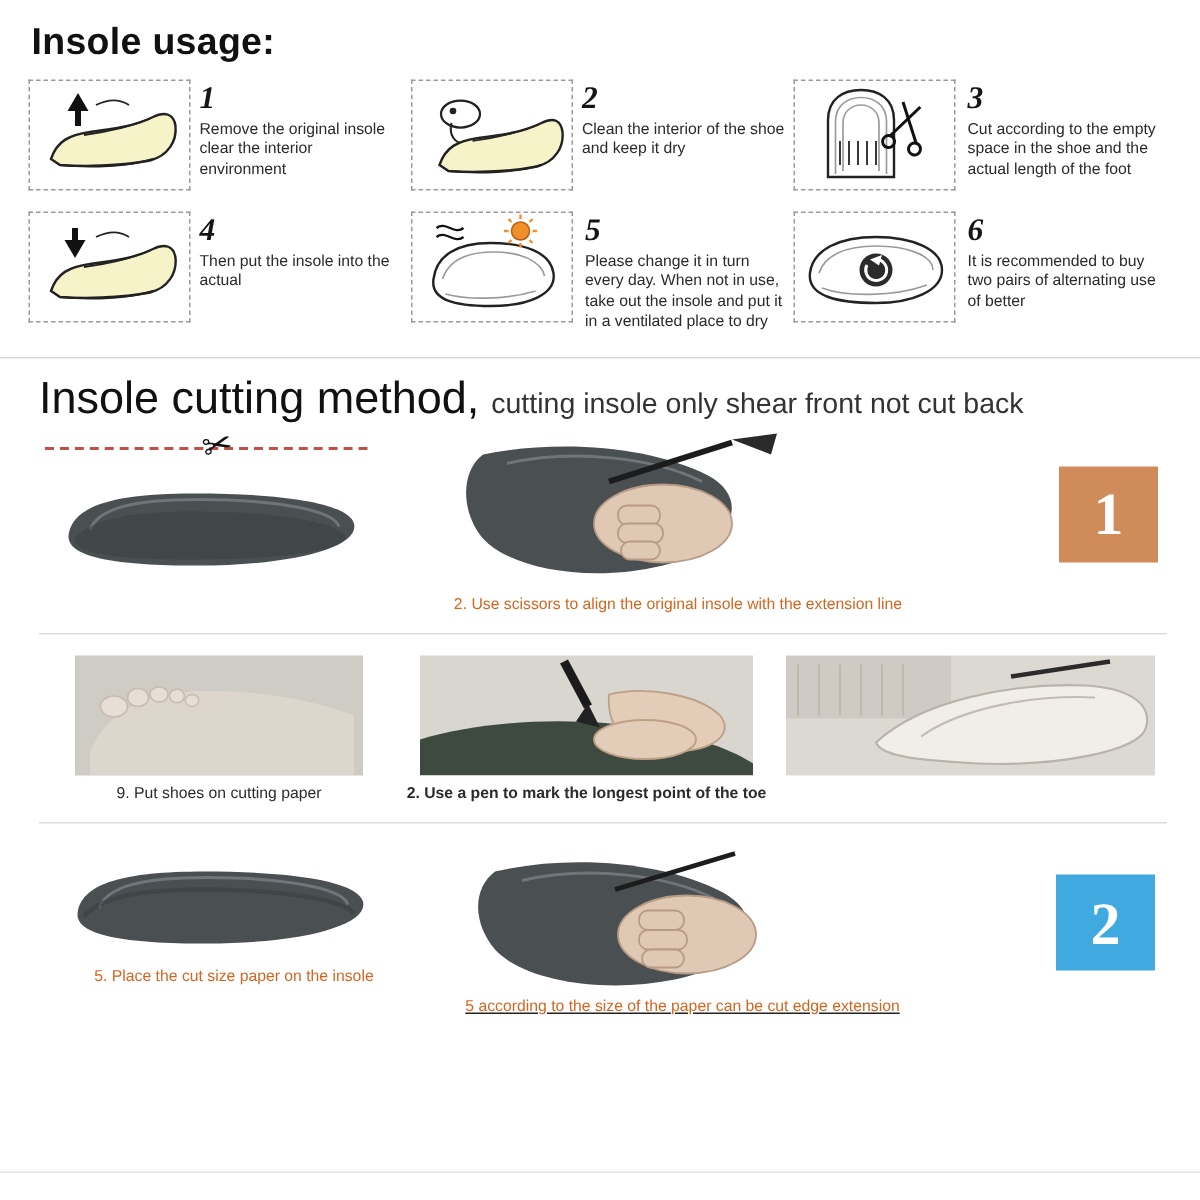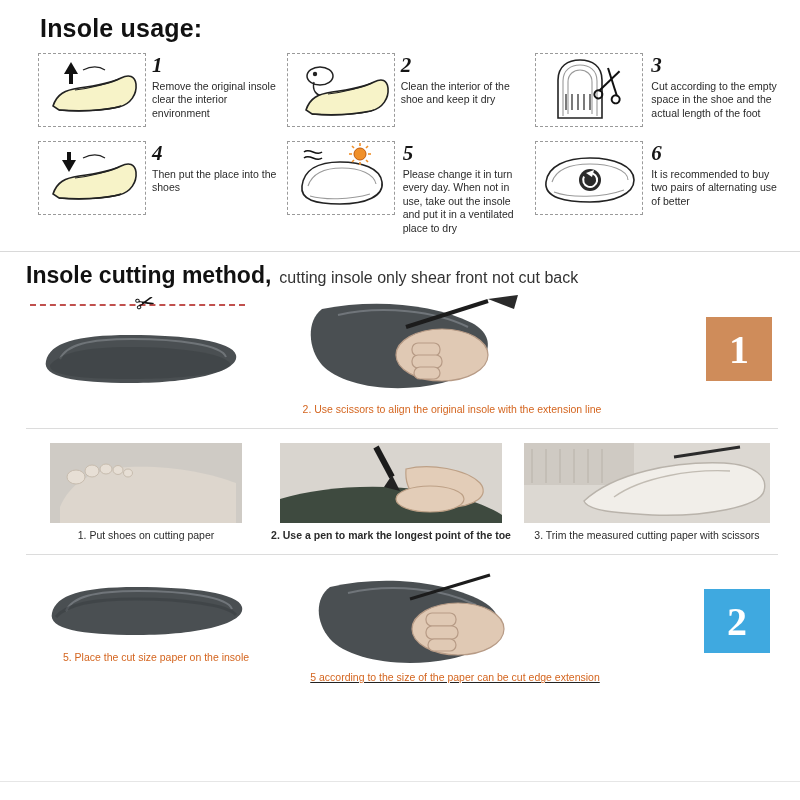--- a/index.html
+++ b/index.html
@@ -11,21 +11,21 @@
     width: 800px;
     height: 800px;
     font-family: "Liberation Sans", sans-serif;
     color: #222;
     overflow: hidden;
     position: relative;
   }
 
   
   .usage-section {
-    padding: 14px 22px 0 38px;
+    padding: 14px 22px 0 19px;
   }
   .usage-title {
     font-size: 25px;
     font-weight: bold;
     letter-spacing: .2px;
     margin: 0 0 10px 2px;
     color: #111;
   }
   .usage-grid {
     display: grid;
@@ -76,27 +76,27 @@
   }
 
   
   .cut-section { padding: 10px 22px 0 26px; }
   .cut-head {
     display: flex;
     align-items: baseline;
     margin-bottom: 4px;
   }
   .cut-title {
-    font-size: 23px;
-    font-weight: bold;
+    font-size: 30px;
+    font-weight: normal;
     color: #111;
     margin: 0;
   }
   .cut-sub {
-    font-size: 16px;
+    font-size: 19px;
     color: #333;
     margin-left: 8px;
   }
 
   .row {
     display: flex;
     align-items: flex-start;
   }
   .panel { position: relative; }
 
@@ -241,21 +241,21 @@
           <path d="M14 52 C18 40 26 36 40 34 C56 32 70 30 82 24 C90 20 96 22 97 30 C98 40 92 50 80 53 C60 57 34 57 20 56 Z" fill="#f7f3c8" stroke="#222" stroke-width="1.6"></path>
           <path d="M20 56 C40 58 66 57 82 52" fill="none" stroke="#222" stroke-width="1.4"></path>
           <path d="M36 36 C52 34 68 30 80 25" fill="none" stroke="#222" stroke-width="1.2"></path>
           <path d="M30 10 L30 26" stroke="#111" stroke-width="4" fill="none"></path>
           <path d="M30 30 L23 18 L37 18 Z" fill="#111"></path>
           <path d="M44 16 C52 12 60 12 66 16" fill="none" stroke="#222" stroke-width="1.2"></path>
         </svg>
       </div>
       <div class="step-right">
         <div class="step-num">4</div>
-        <div class="step-text">Then put the place into the shoes</div>
+        <div class="step-text">Then put the insole into the actual</div>
       </div>
     </div>
 
     <div class="usage-cell cell-wide">
       <div class="dashed-box">
         <svg viewBox="0 0 108 74" width="108" height="74">
           <path d="M14 44 C16 28 30 20 52 20 C74 20 92 26 94 40 C96 54 78 62 52 62 C28 62 12 58 14 44 Z" fill="#ffffff" stroke="#222" stroke-width="1.6"></path>
           <path d="M20 44 C24 32 36 26 54 26 C72 26 86 32 88 42" fill="none" stroke="#9a9a9a" stroke-width="1.1"></path>
           <path d="M22 54 C36 58 62 58 82 52" fill="none" stroke="#9a9a9a" stroke-width="1.1"></path>
           <g stroke="#111" stroke-width="1.6" fill="none">
@@ -357,21 +357,21 @@
           <path d="M10 64 C20 40 42 26 78 24 C120 22 160 30 186 40 L186 80 L10 80 Z" fill="#ddd6cd"></path>
           <g fill="#e7dfd5" stroke="#c7bcae" stroke-width="1">
             <ellipse cx="26" cy="34" rx="9" ry="7"></ellipse>
             <ellipse cx="42" cy="28" rx="7" ry="6"></ellipse>
             <ellipse cx="56" cy="26" rx="6" ry="5"></ellipse>
             <ellipse cx="68" cy="27" rx="5" ry="4.5"></ellipse>
             <ellipse cx="78" cy="30" rx="4.5" ry="4"></ellipse>
           </g>
         </svg>
       </div>
-      <div class="caption caption-dark">1. Put shoes on cutting paper</div>
+      <div class="caption caption-dark">9. Put shoes on cutting paper</div>
     </div>
 
     <div class="panel" style="width:250px;font-weight:bold;">
       <div class="photo" style="height:80px;margin:0 14px;background:#dedad4;">
         <svg viewBox="0 0 222 80" width="222" height="80">
           <rect x="0" y="0" width="222" height="80" fill="#d9d5cf"></rect>
           <path d="M0 56 C40 44 96 40 150 48 C186 54 210 64 222 72 L222 80 L0 80 Z" fill="#3e4a3f"></path>
           <path d="M96 4 L112 34" stroke="#1b1b1b" stroke-width="6"></path>
           <path d="M112 32 L120 48 L104 44 Z" fill="#222"></path>
           <g fill="#e3cdb8" stroke="#bda086" stroke-width="1.2">
@@ -394,21 +394,20 @@
             <line x1="36" y1="6" x2="36" y2="40"></line>
               <line x1="50" y1="6" x2="50" y2="40"></line>
             <line x1="64" y1="6" x2="64" y2="40"></line>
               <line x1="78" y1="6" x2="78" y2="40"></line>
           </g>
           <path d="M60 58 C90 30 150 18 200 20 C232 22 244 34 240 48 C236 64 180 74 128 72 C92 70 64 68 60 58 Z" fill="#f1eee9" stroke="#b9b3ab" stroke-width="1.4"></path>
           <path d="M90 54 C118 34 168 26 206 28" fill="none" stroke="#c2bcb3" stroke-width="1.4"></path>
           <path d="M150 14 L216 4" stroke="#2b2b2b" stroke-width="3"></path>
         </svg>
       </div>
-      <div class="caption caption-dark">3. Trim the measured cutting paper with scissors</div>
     </div>
   </div>
 
   <div class="sep" style="margin-top:12px;"></div>
 
   <div class="row" style="margin-top:14px;">
     <div class="panel" style="width:260px;">
       <div class="photo" style="height:76px;background:#ffffff;">
         <svg viewBox="0 0 260 76" width="260" height="76">
           <path d="M26 44 C30 26 56 18 110 18 C166 18 212 24 216 38 C220 54 174 66 112 66 C54 66 22 60 26 44 Z" fill="#4a4f52"></path>

